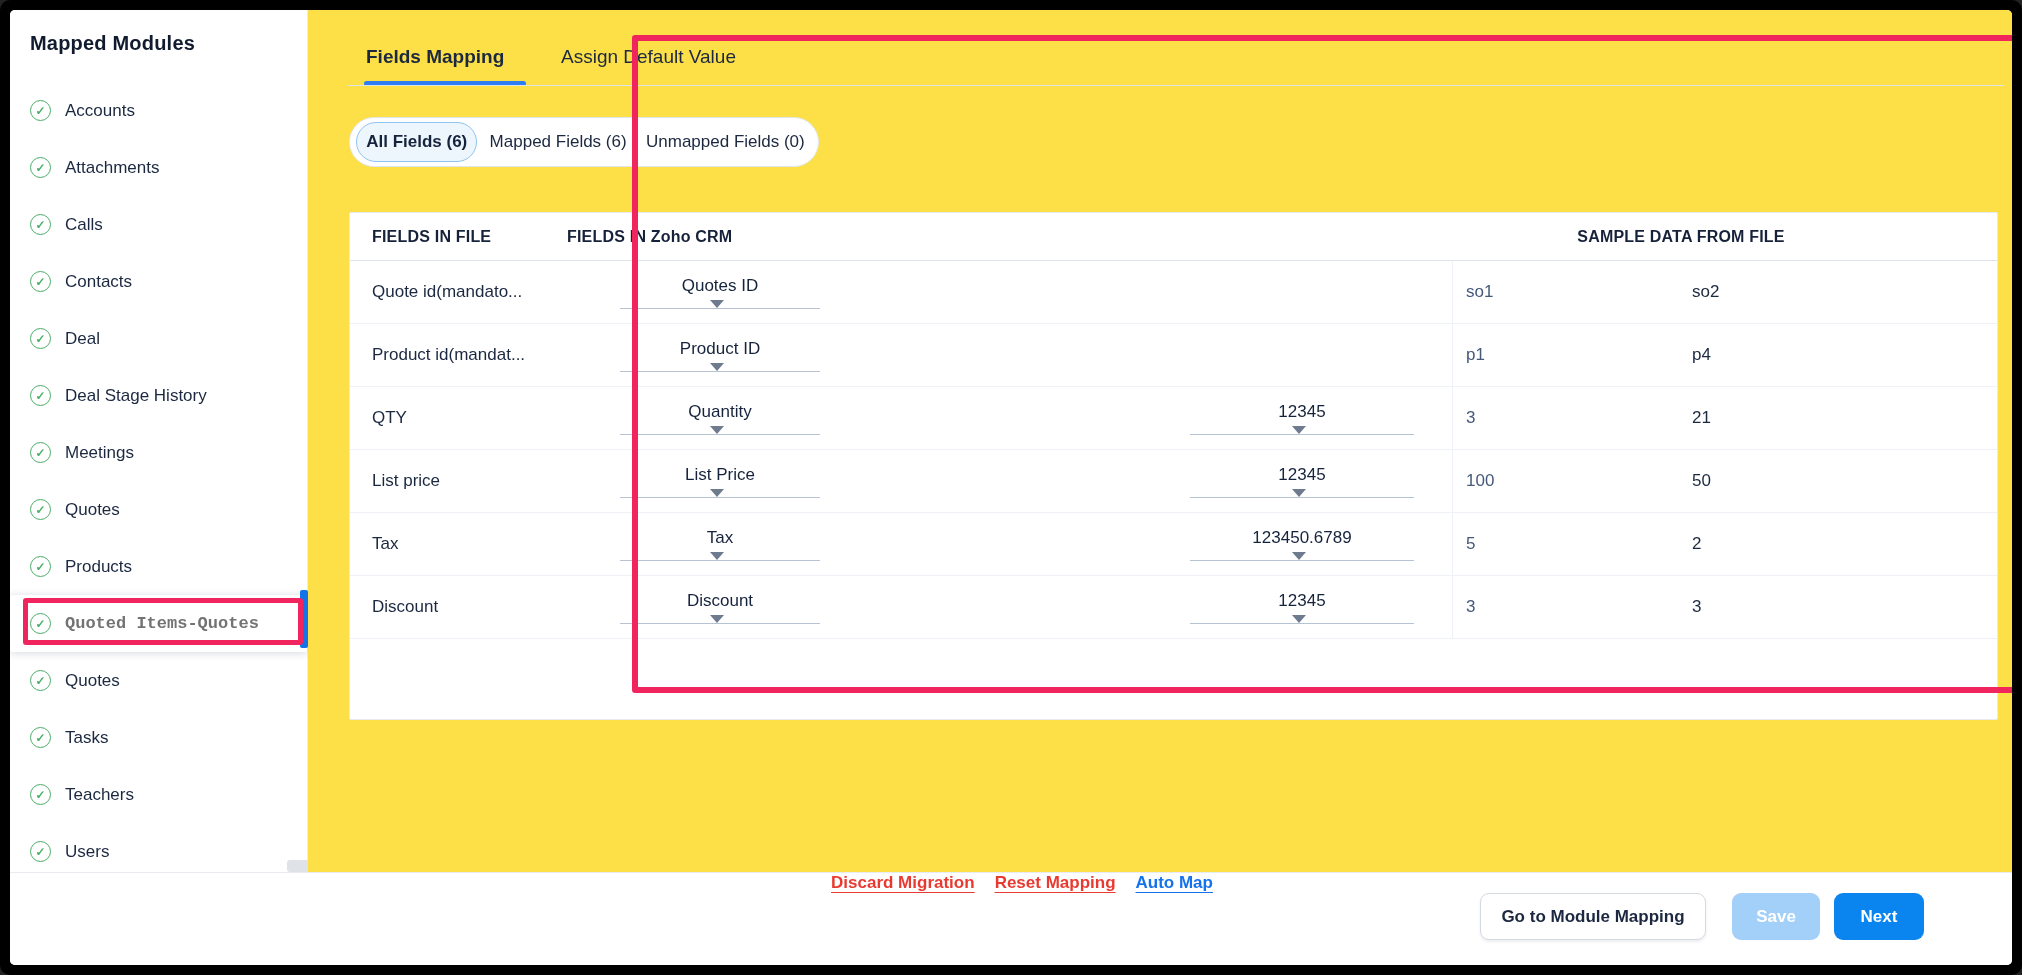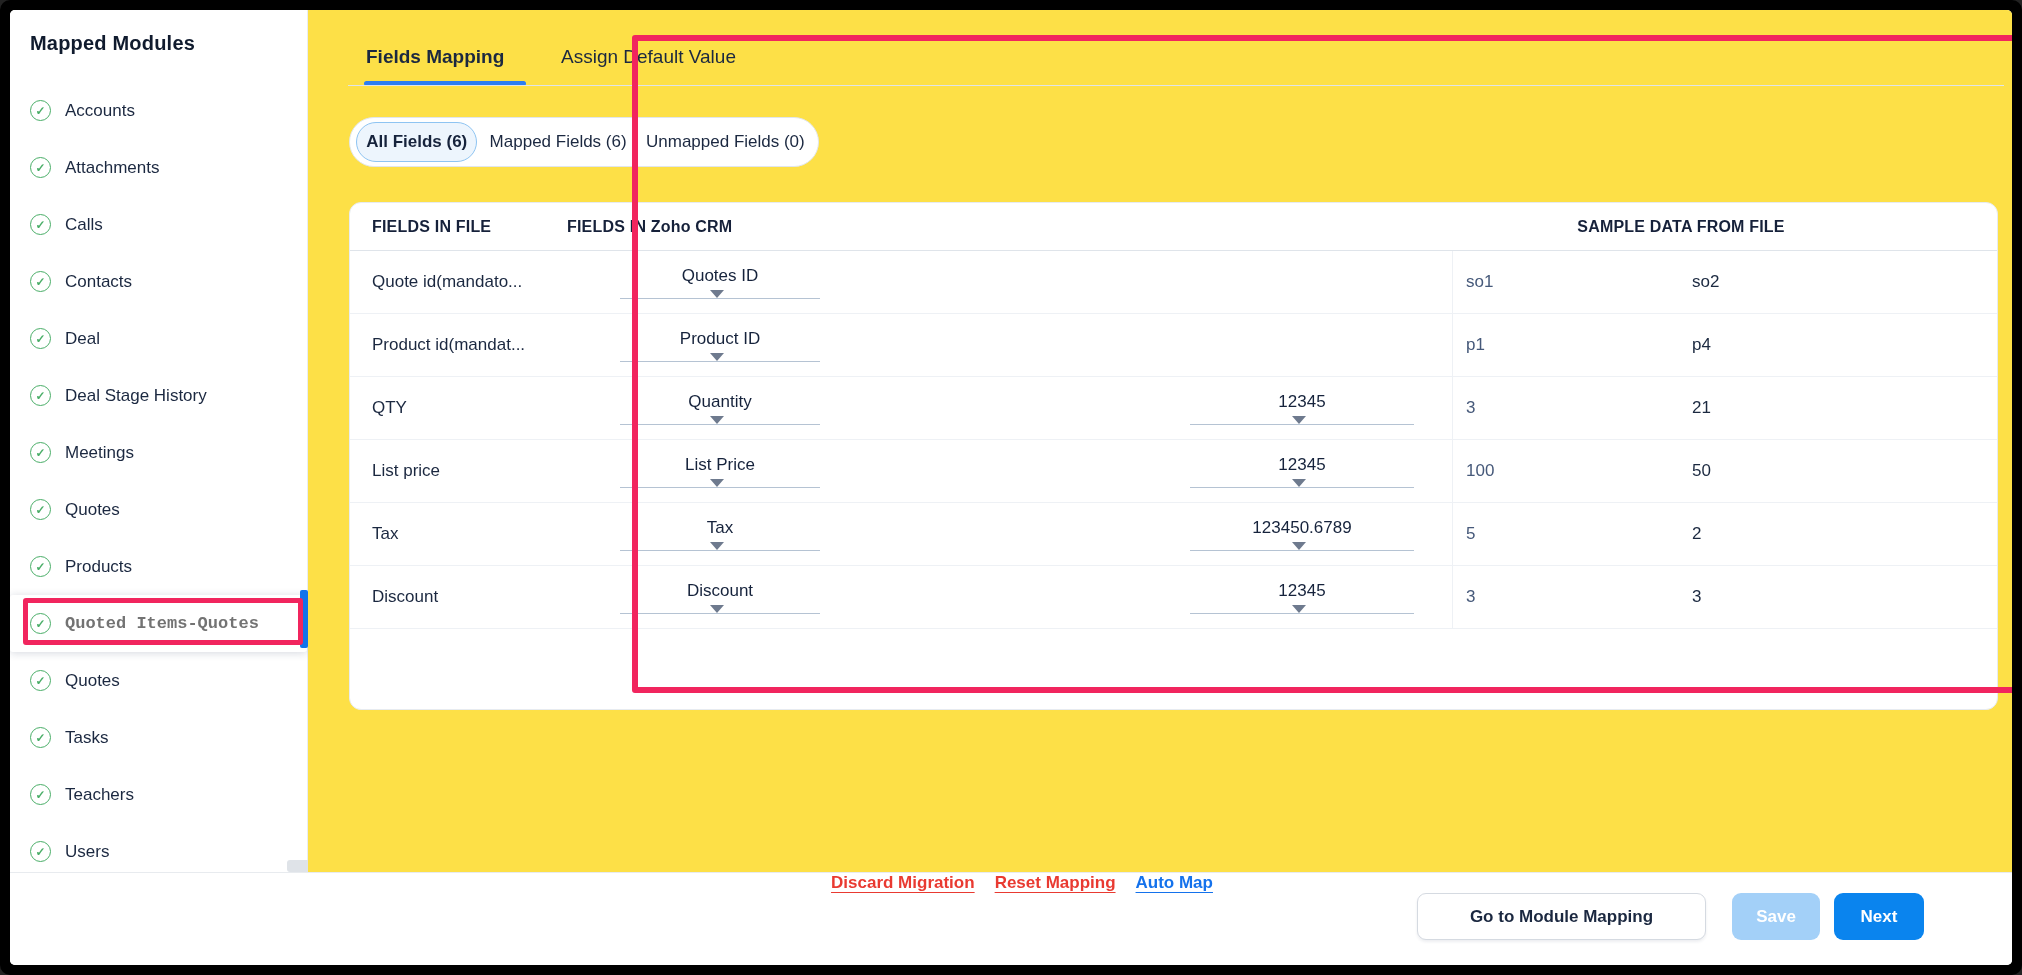--- a/index.html
+++ b/index.html
@@ -35,21 +35,21 @@
   .tab-underline { position:absolute; left:56px; top:71px; width:162px; height:5px; background:#2c7ef2; border-radius:3px; }
 
   .pillbar { position:absolute; left:41px; top:107px; width:470px; height:50px; background:#fff; border:1px solid #e1e6ec; border-radius:25px; display:flex; align-items:center; padding:0 6px; }
   .pill { height:40px; display:flex; align-items:center; justify-content:center; font-size:17px; cursor:pointer; }
   .pill.active { width:122px; background:#edf5fd; border:1px solid #8ec4f2; border-radius:20px; font-weight:600; color:#16233c; }
   .pill.plain { color:#1b2840; }
   .pill.p2 { width:162px; }
   .pill.p3 { width:174px; }
 
   
-  .tbl { position:absolute; left:41px; top:192px; width:1649px; height:508px; background:#fff; border:1px solid #e7ebf0; border-radius:12px; }
+  .tbl { position:absolute; left:41px; top:202px; width:1649px; height:508px; background:#fff; border:1px solid #e7ebf0; border-radius:2px; }
   .thead { position:relative; height:48px; border-bottom:1px solid #dfe4ea; }
   .th { position:absolute; top:0; height:100%; display:flex; align-items:center; font-size:16px; font-weight:700; color:#16213a; letter-spacing:.2px; }
   .th.h-file { left:22px; }
   .th.h-crm { left:217px; }
   .th.h-sample { left:1100px; width:462px; justify-content:center; }
   .trow { position:relative; height:63px; border-bottom:1px solid #eef1f5; }
   .c-file { position:absolute; left:22px; top:0; height:100%; display:flex; align-items:center; font-size:17px; color:#1b2840; }
   .dd { position:absolute; top:15px; height:33px; display:flex; align-items:center; justify-content:space-between; border-bottom:1.5px solid #b5c3d3; cursor:pointer;flex-direction:column; }
   .dd .dtxt { font-size:17px; color:#16233c; }
   .caret { width:0; height:0; border-left:7px solid transparent; border-right:7px solid transparent; border-top:8px solid #6e7a8e; margin-right:6px; }
@@ -61,21 +61,21 @@
   .tail { height:80px; }
 
   
   .footer { position:absolute; left:0; right:0; bottom:0; height:93px; background:#fff; border-top:1px solid #e8ebef; display:flex; align-items:center;flex-direction:column; }
   .f-links { display:flex; gap:20px; margin-left:22px; }
   .f-link { font-size:17px; font-weight:600; text-decoration:underline; text-underline-offset:4px; cursor:pointer; }
   .f-link.red { color:#e93a31; }
   .f-link.blue { color:#1472ec; }
   .f-btns { margin-left:auto; margin-right:88px; display:flex; align-items:center; gap:14px; }
   .btn { height:47px; border-radius:9px; display:flex; align-items:center; justify-content:center; font-size:17px; font-weight:600; cursor:pointer; border:none; font-family:inherit; }
-  .btn.ghost { width:289px; background:#fff; border:1px solid #d5dae1; color:#1b2840; box-shadow:0 2px 3px rgba(20,40,80,.08); margin-right:12px; }
+  .btn.ghost { width:226px; background:#fff; border:1px solid #d5dae1; color:#1b2840; box-shadow:0 2px 3px rgba(20,40,80,.08); margin-right:12px; }
   .btn.save { width:88px; background:#a3d0f8; color:#fff; }
   .btn.next { width:90px; background:#0a84ee; color:#fff; }
 </style>
 </head>
 <body>
 
 <div class="frame">
   <div class="inner">
 
     <div class="sidebar">

